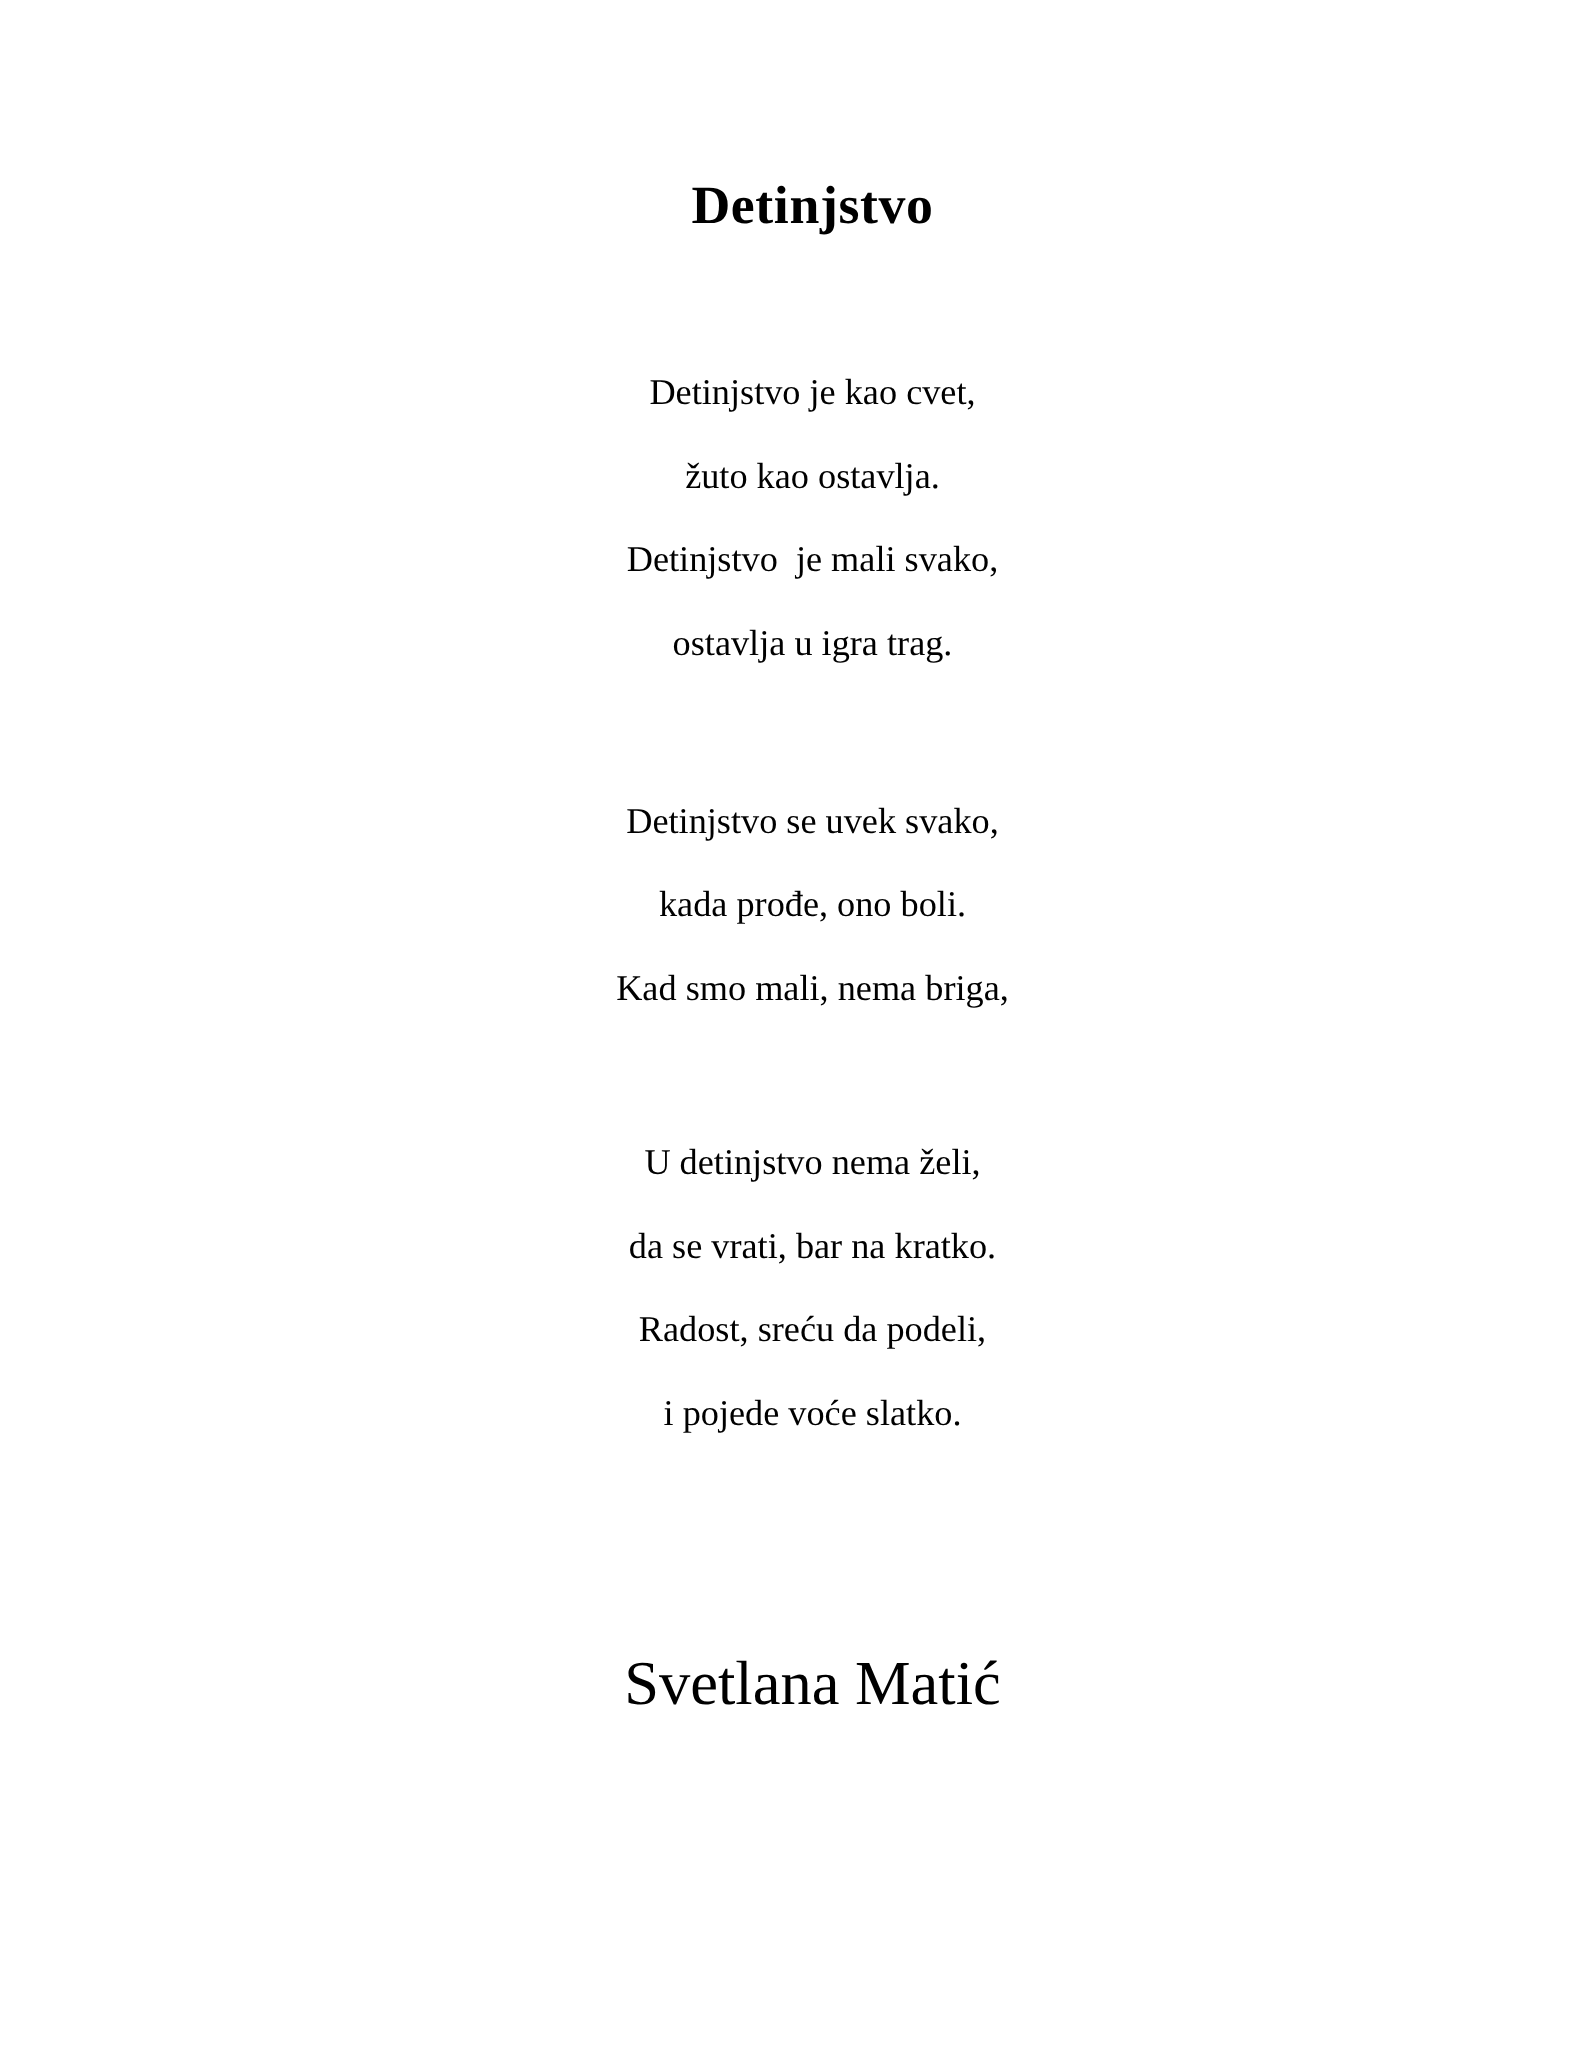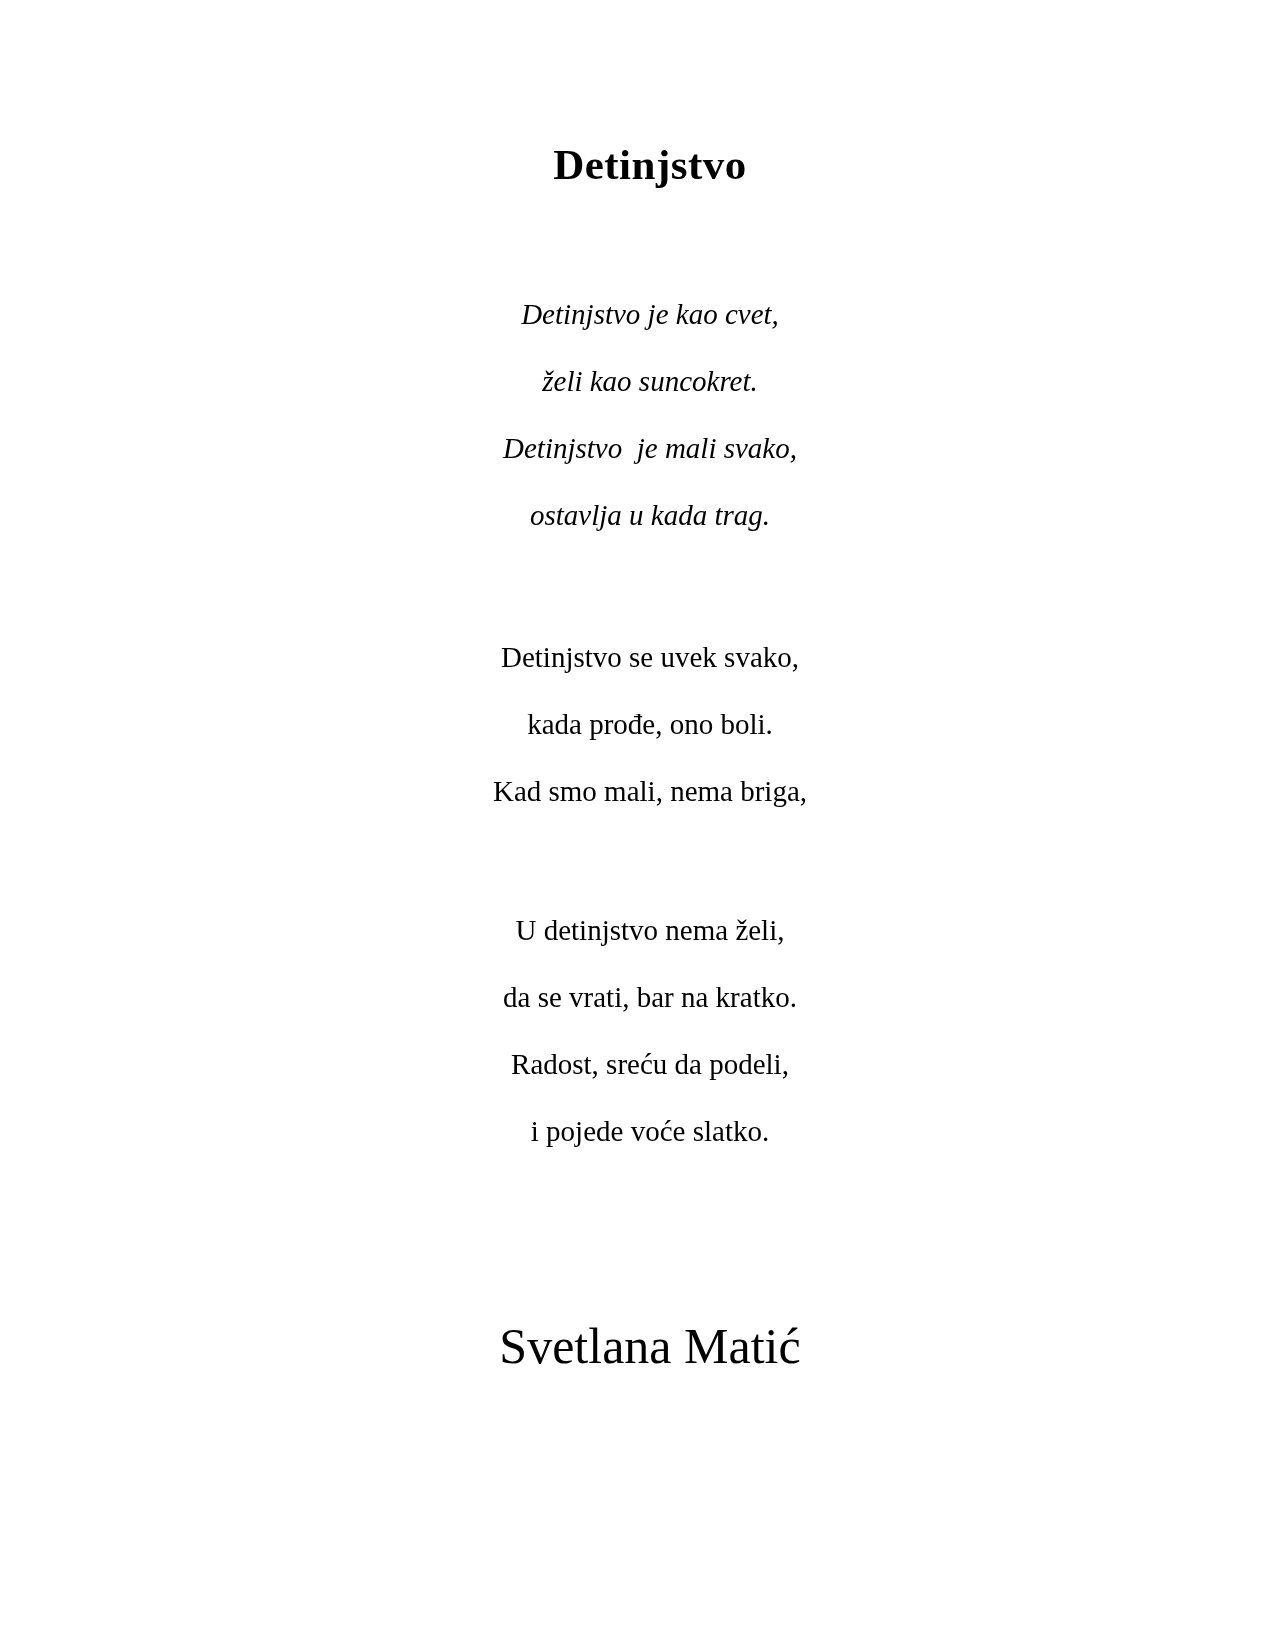--- a/index.html
+++ b/index.html
@@ -25,21 +25,21 @@
   .poem-title {
     margin: 0;
     font-size: 43px;
     font-weight: bold;
     line-height: 50px;
     letter-spacing: 0.5px;
   }
   .stanza {
     margin: 0;
   }
-  .stanza-1 { margin-top: 91px; font-style: italic; }
+  .stanza-1 { margin-top: 91px; }
   .stanza-2 { margin-top: 75px; }
   .stanza-3 { margin-top: 72px; }
   .poem-line {
     margin: 0;
     font-size: 29px;
     line-height: 67px;
     white-space: pre-wrap;
   }
   .poem-author {
     margin-top: 156px;
@@ -49,23 +49,23 @@
 </style>
 </head>
 <body style="background: rgb(255, 255, 255); color: rgb(0, 0, 0);">
 
 <div class="page">
 
   <h1 class="poem-title">Detinjstvo</h1>
 
   <div class="stanza stanza-1">
     <p class="poem-line">Detinjstvo je kao cvet,</p>
-    <p class="poem-line">želi kao suncokret.</p>
+    <p class="poem-line">žuto kao ostavlja.</p>
     <p class="poem-line">Detinjstvo  je mali svako,</p>
-    <p class="poem-line">ostavlja u kada trag.</p>
+    <p class="poem-line">ostavlja u igra trag.</p>
   </div>
 
   <div class="stanza stanza-2">
     <p class="poem-line">Detinjstvo se uvek svako,</p>
     <p class="poem-line">kada prođe, ono boli.</p>
     <p class="poem-line">Kad smo mali, nema briga,</p>
   </div>
 
   <div class="stanza stanza-3">
     <p class="poem-line">U detinjstvo nema želi,</p>

